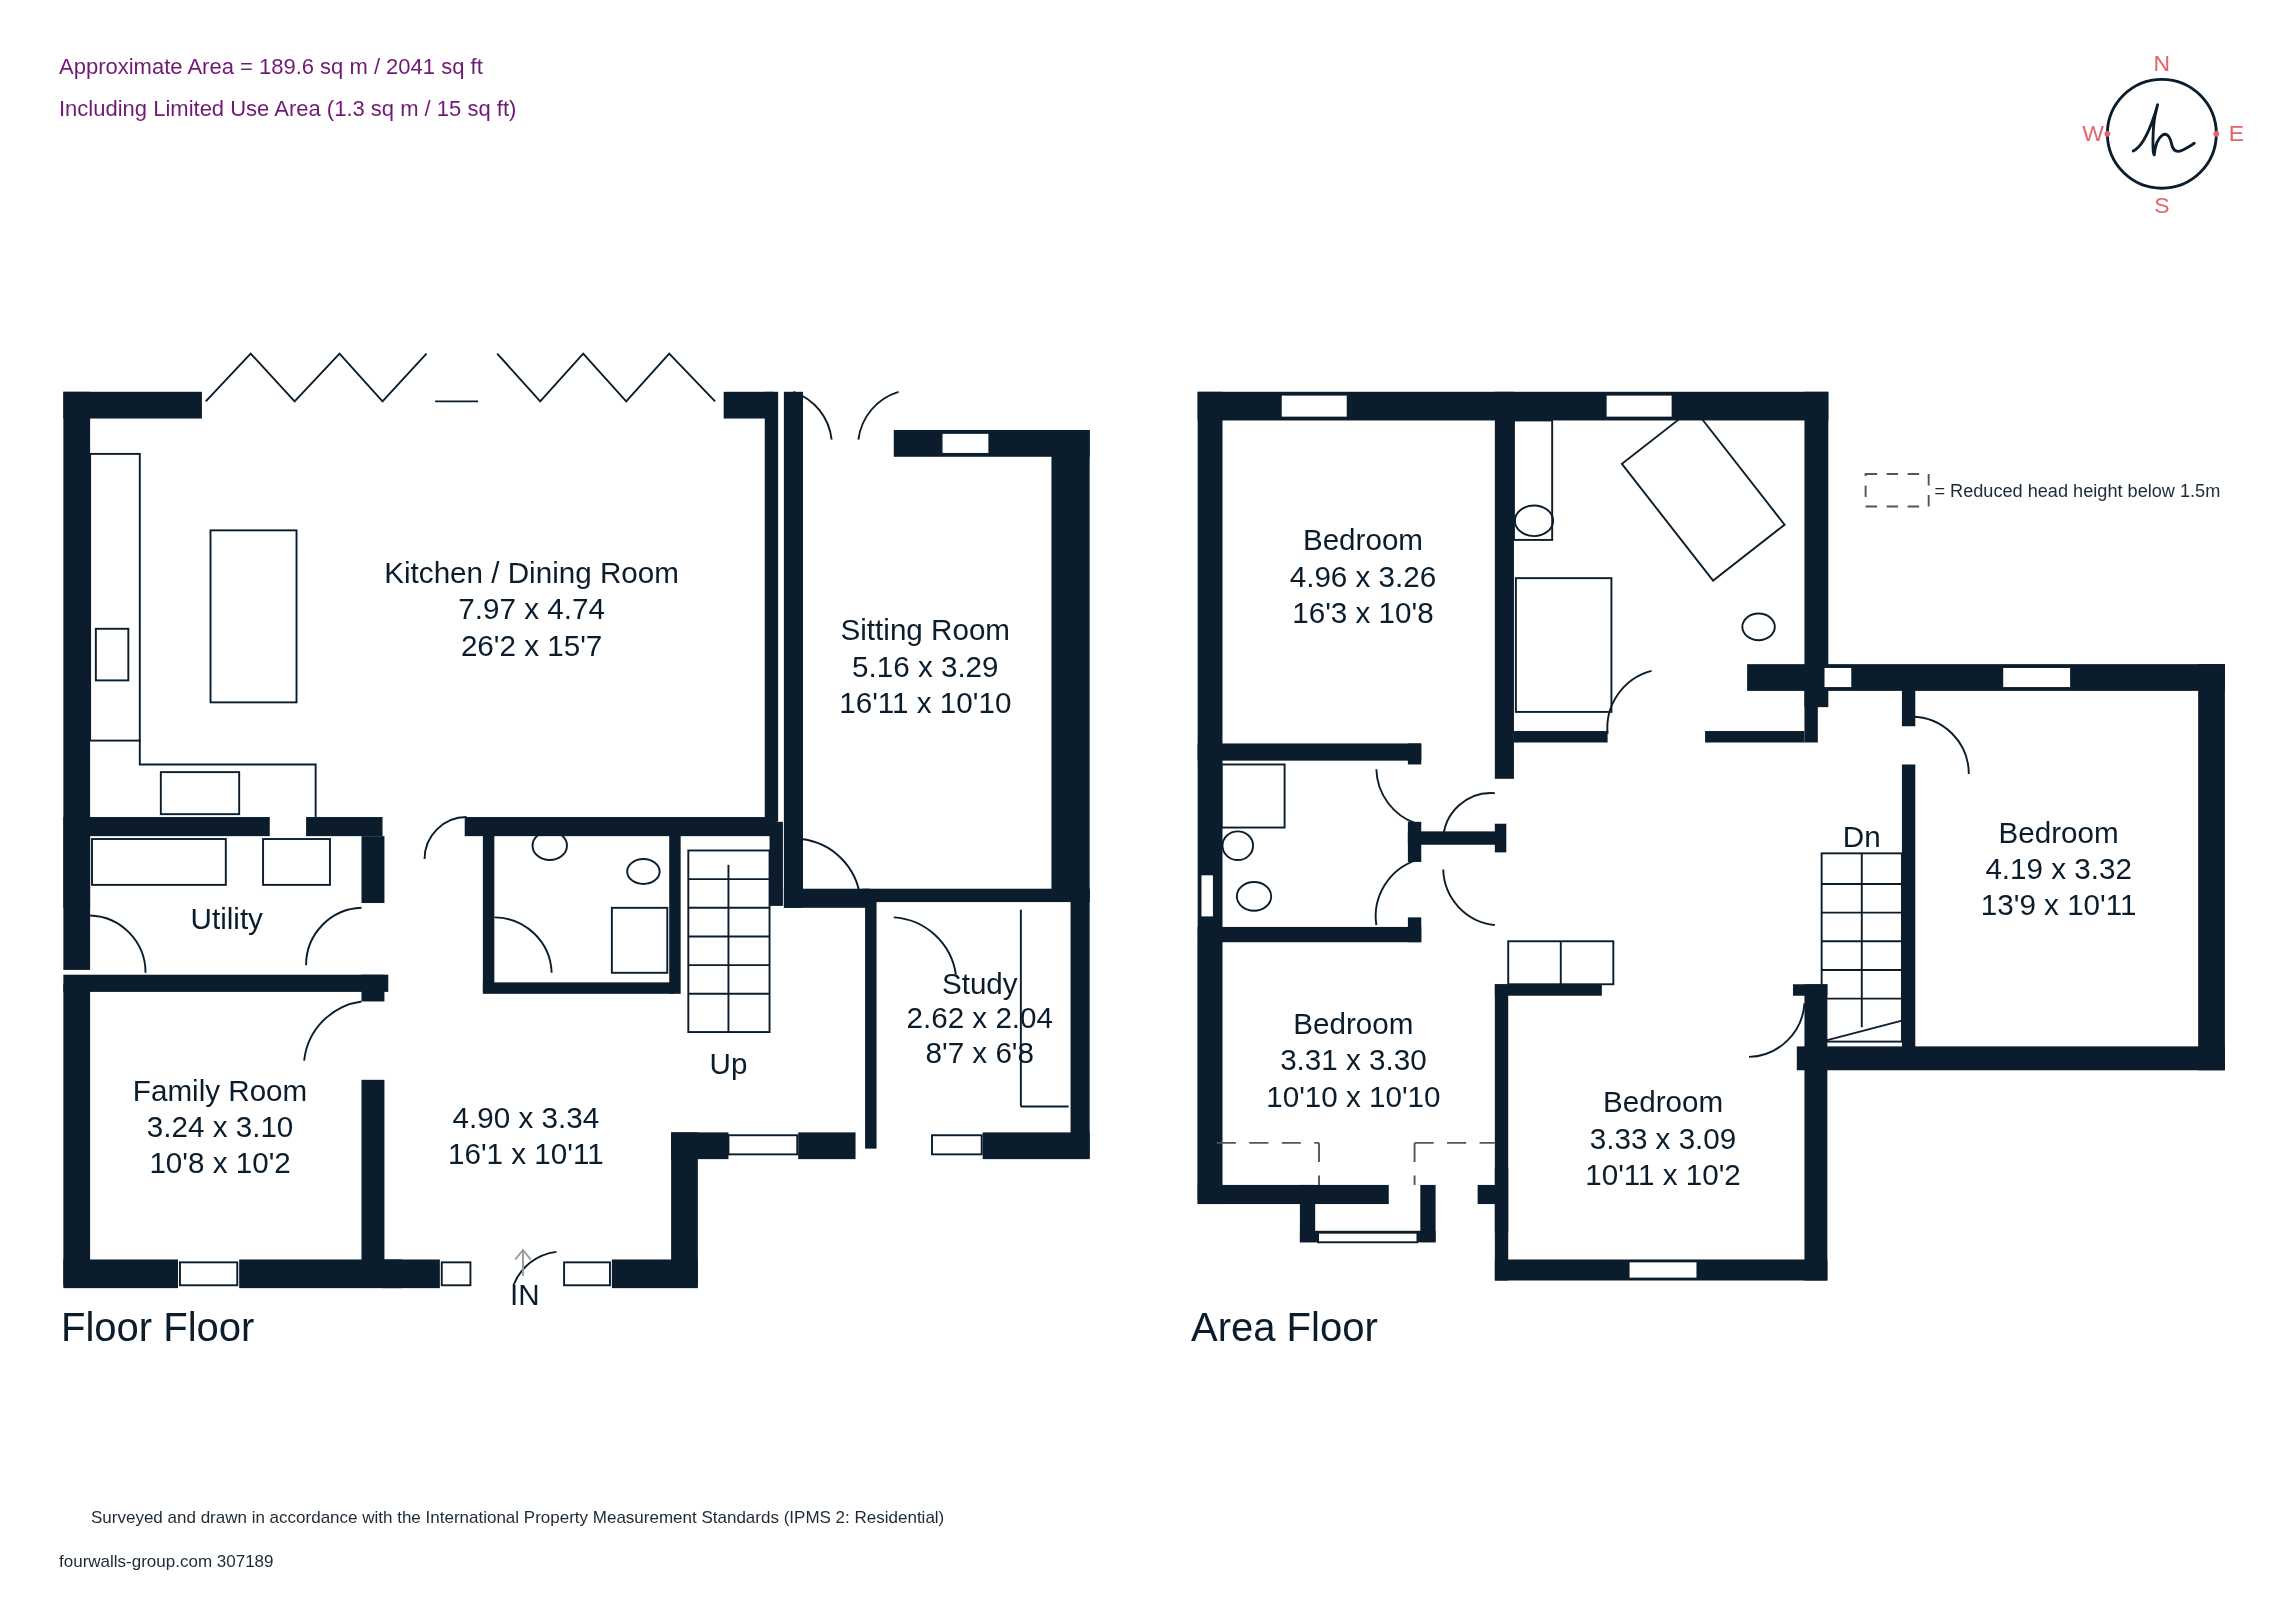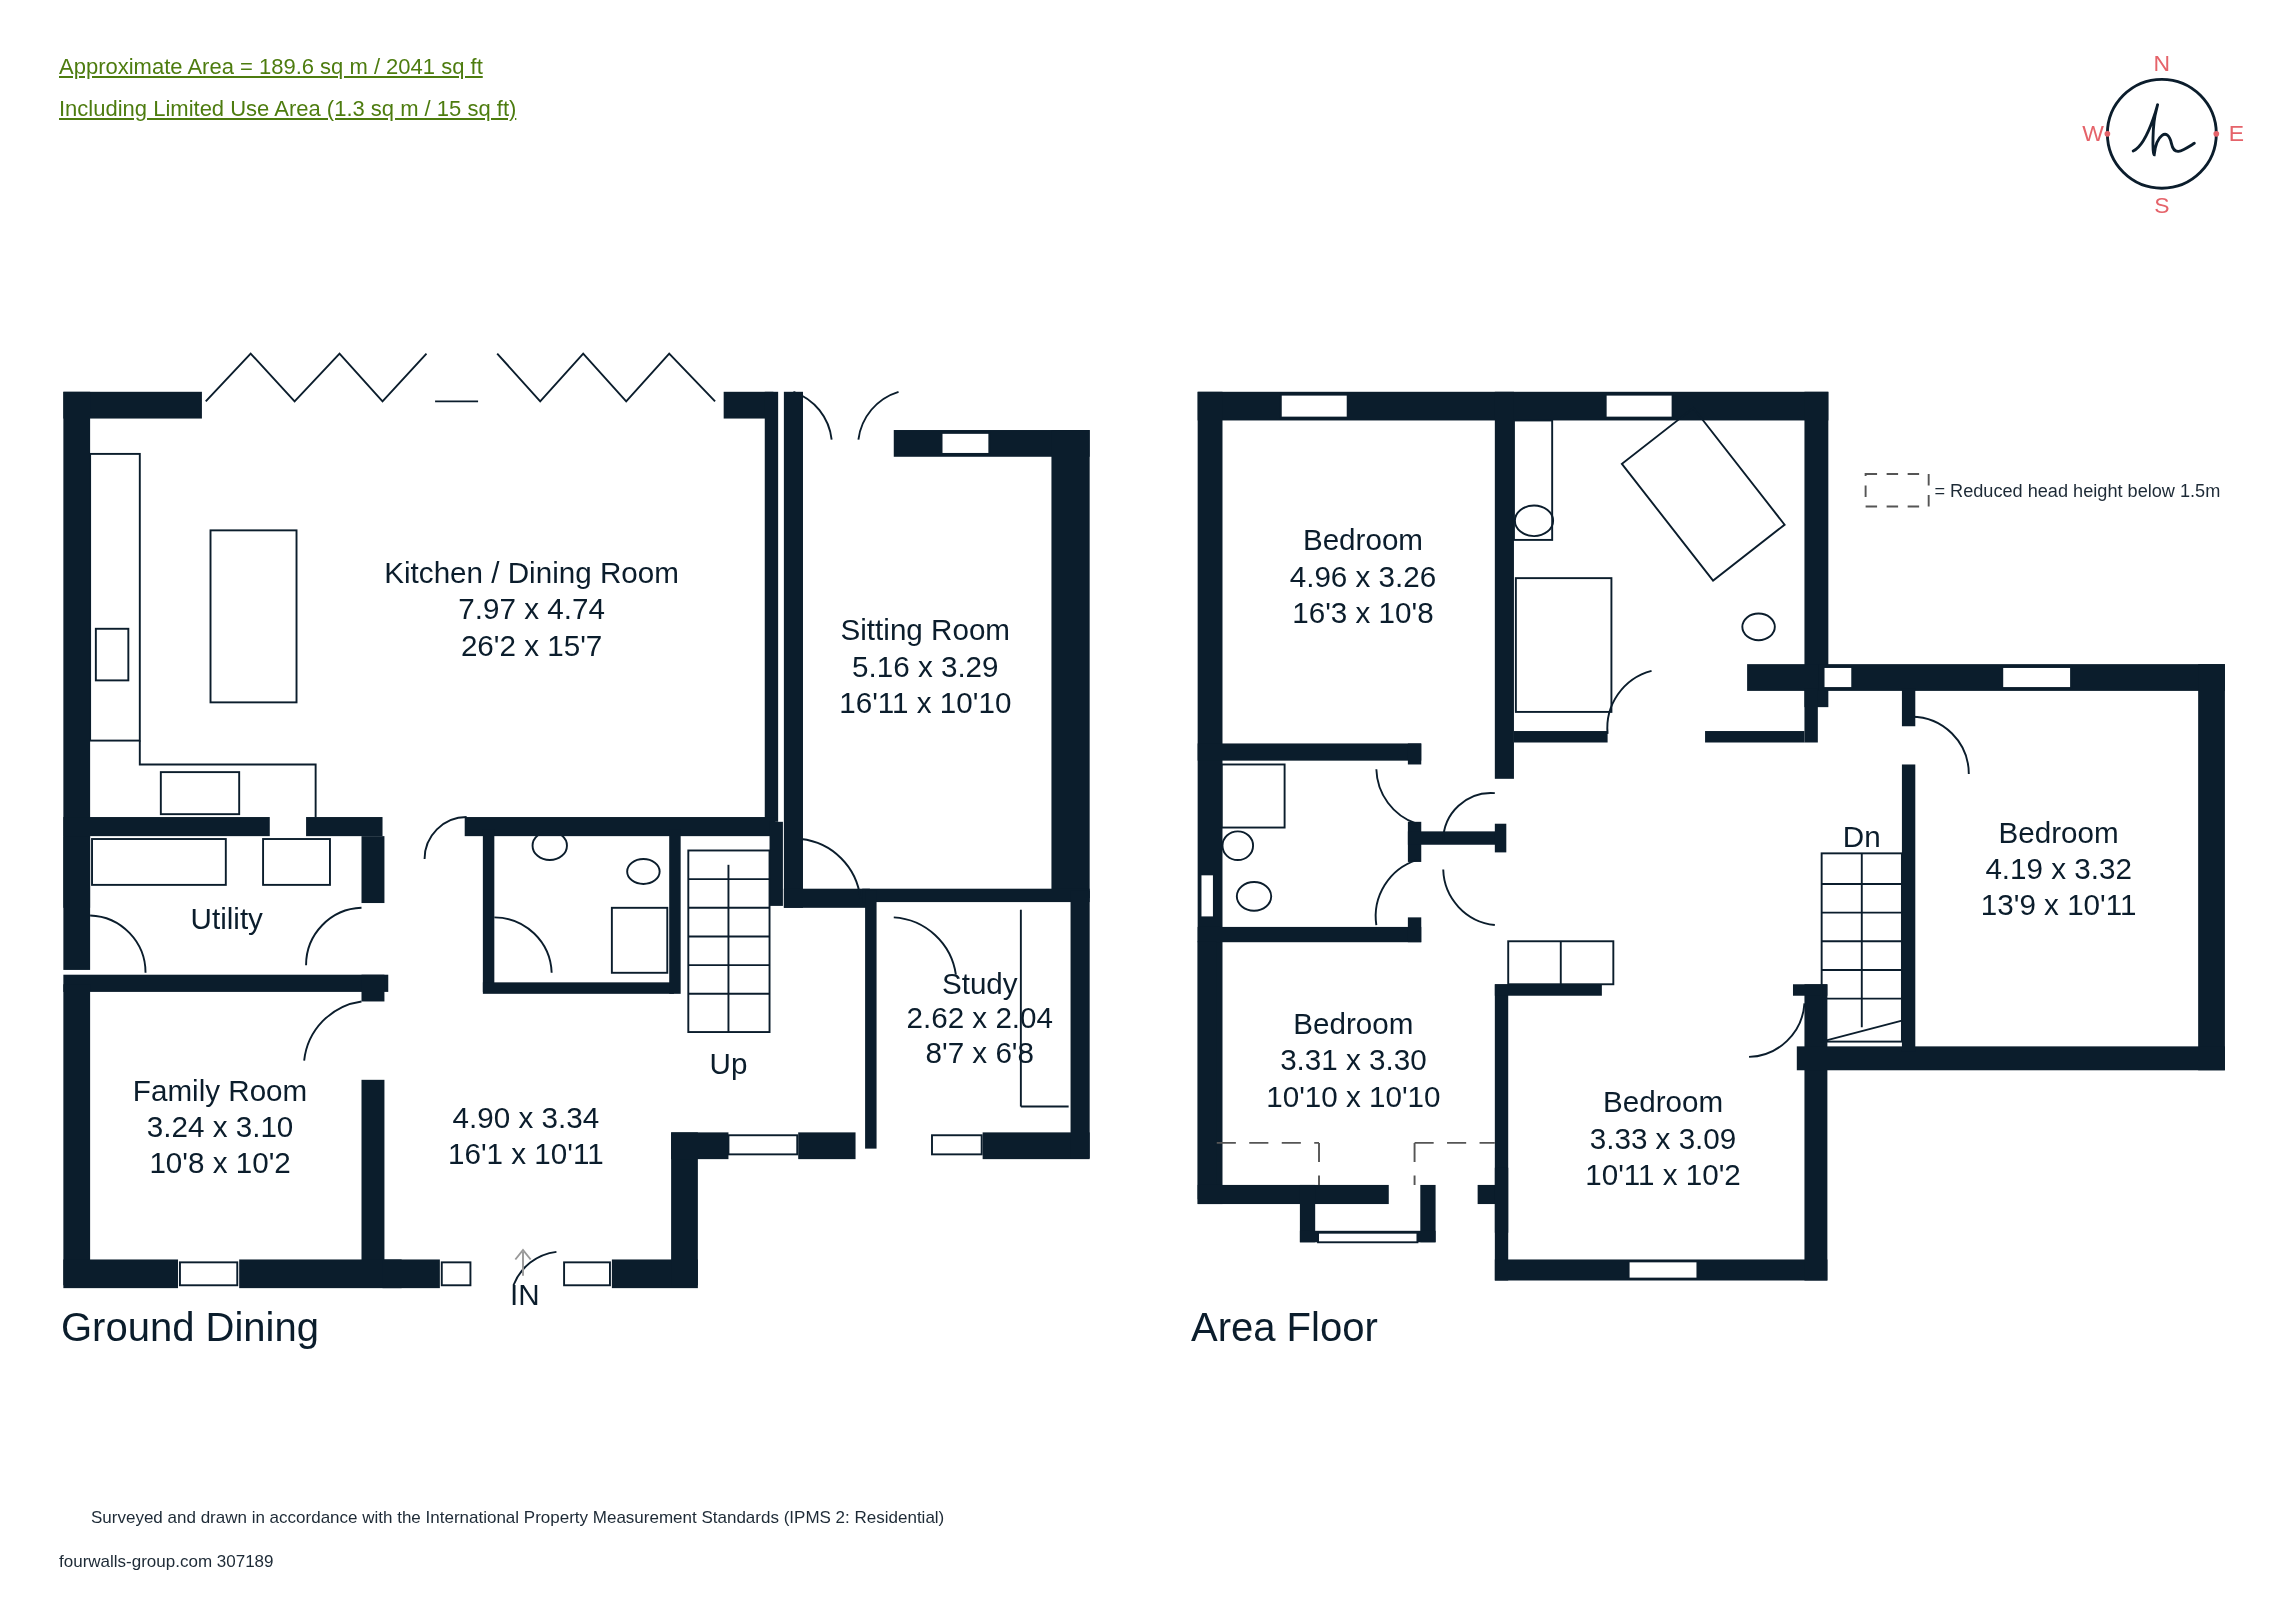--- a/index.html
+++ b/index.html
@@ -1,18 +1,18 @@
 <!DOCTYPE html>
 <html><head>
 <meta charset="utf-8">
 <style>
   html, body { margin: 0; padding: 0; background: #ffffff; }
   body { width: 2294px; height: 1614px; position: relative; overflow: hidden;
          font-family: "Liberation Sans", "DejaVu Sans", sans-serif; color: #0b1d2c; }
-  .hdr { position: absolute; left: 59px; font-size: 22px; color: #4d7c0f; white-space: nowrap; text-decoration: underline; }
+  .hdr { position: absolute; left: 59px; font-size: 22px; color: #701a75; white-space: nowrap; }
   .hdr1 { top: 54px; }
   .hdr2 { top: 96px; }
   .ftr { position: absolute; left: 59px; font-size: 17px; color: #1d2a36; white-space: nowrap; }
   .ftr1 { top: 1508px; margin-left: 32px; }
   .ftr2 { top: 1541px; margin-top: 11px; }
   .floor-title { position: absolute; font-size: 40px; color: #0b1d2c; white-space: nowrap; }
   .gf-title { left: 61px; top: 1305px; }
   .ff-title { left: 1191px; top: 1305px; }
   svg.plan { position: absolute; left: 0; top: 0; }
   .wall { fill: #0b1d2c; }
@@ -24,21 +24,21 @@
   .room-dim { font-size: 31px; }
   .compass-letter { font-family: "Liberation Sans", sans-serif; font-size: 24px; fill: #e5636a; text-anchor: middle; }
   .legend-text { font-size: 19px; fill: #1d2a36; }
 </style>
 </head>
 <body>
 
 <div class="hdr hdr1">Approximate Area = 189.6 sq m / 2041 sq ft</div>
 <div class="hdr hdr2">Including Limited Use Area (1.3 sq m / 15 sq ft)</div>
 
-<div class="floor-title gf-title">Ground Dining</div>
+<div class="floor-title gf-title">Floor Floor</div>
 <div class="floor-title ff-title">Area Floor</div>
 
 <div class="ftr ftr1">Surveyed and drawn in accordance with the International Property Measurement Standards (IPMS 2: Residential)</div>
 <div class="ftr ftr2">fourwalls-group.com 307189</div>
 
 <svg class="plan" width="2294" height="1614" viewBox="0 0 2400 1689">
 
   <g>
     <circle cx="2262" cy="140" r="57" fill="none" stroke="#0b1d2c" stroke-width="3"></circle>
     <circle cx="2205" cy="140" r="3" fill="#e5636a"></circle>

